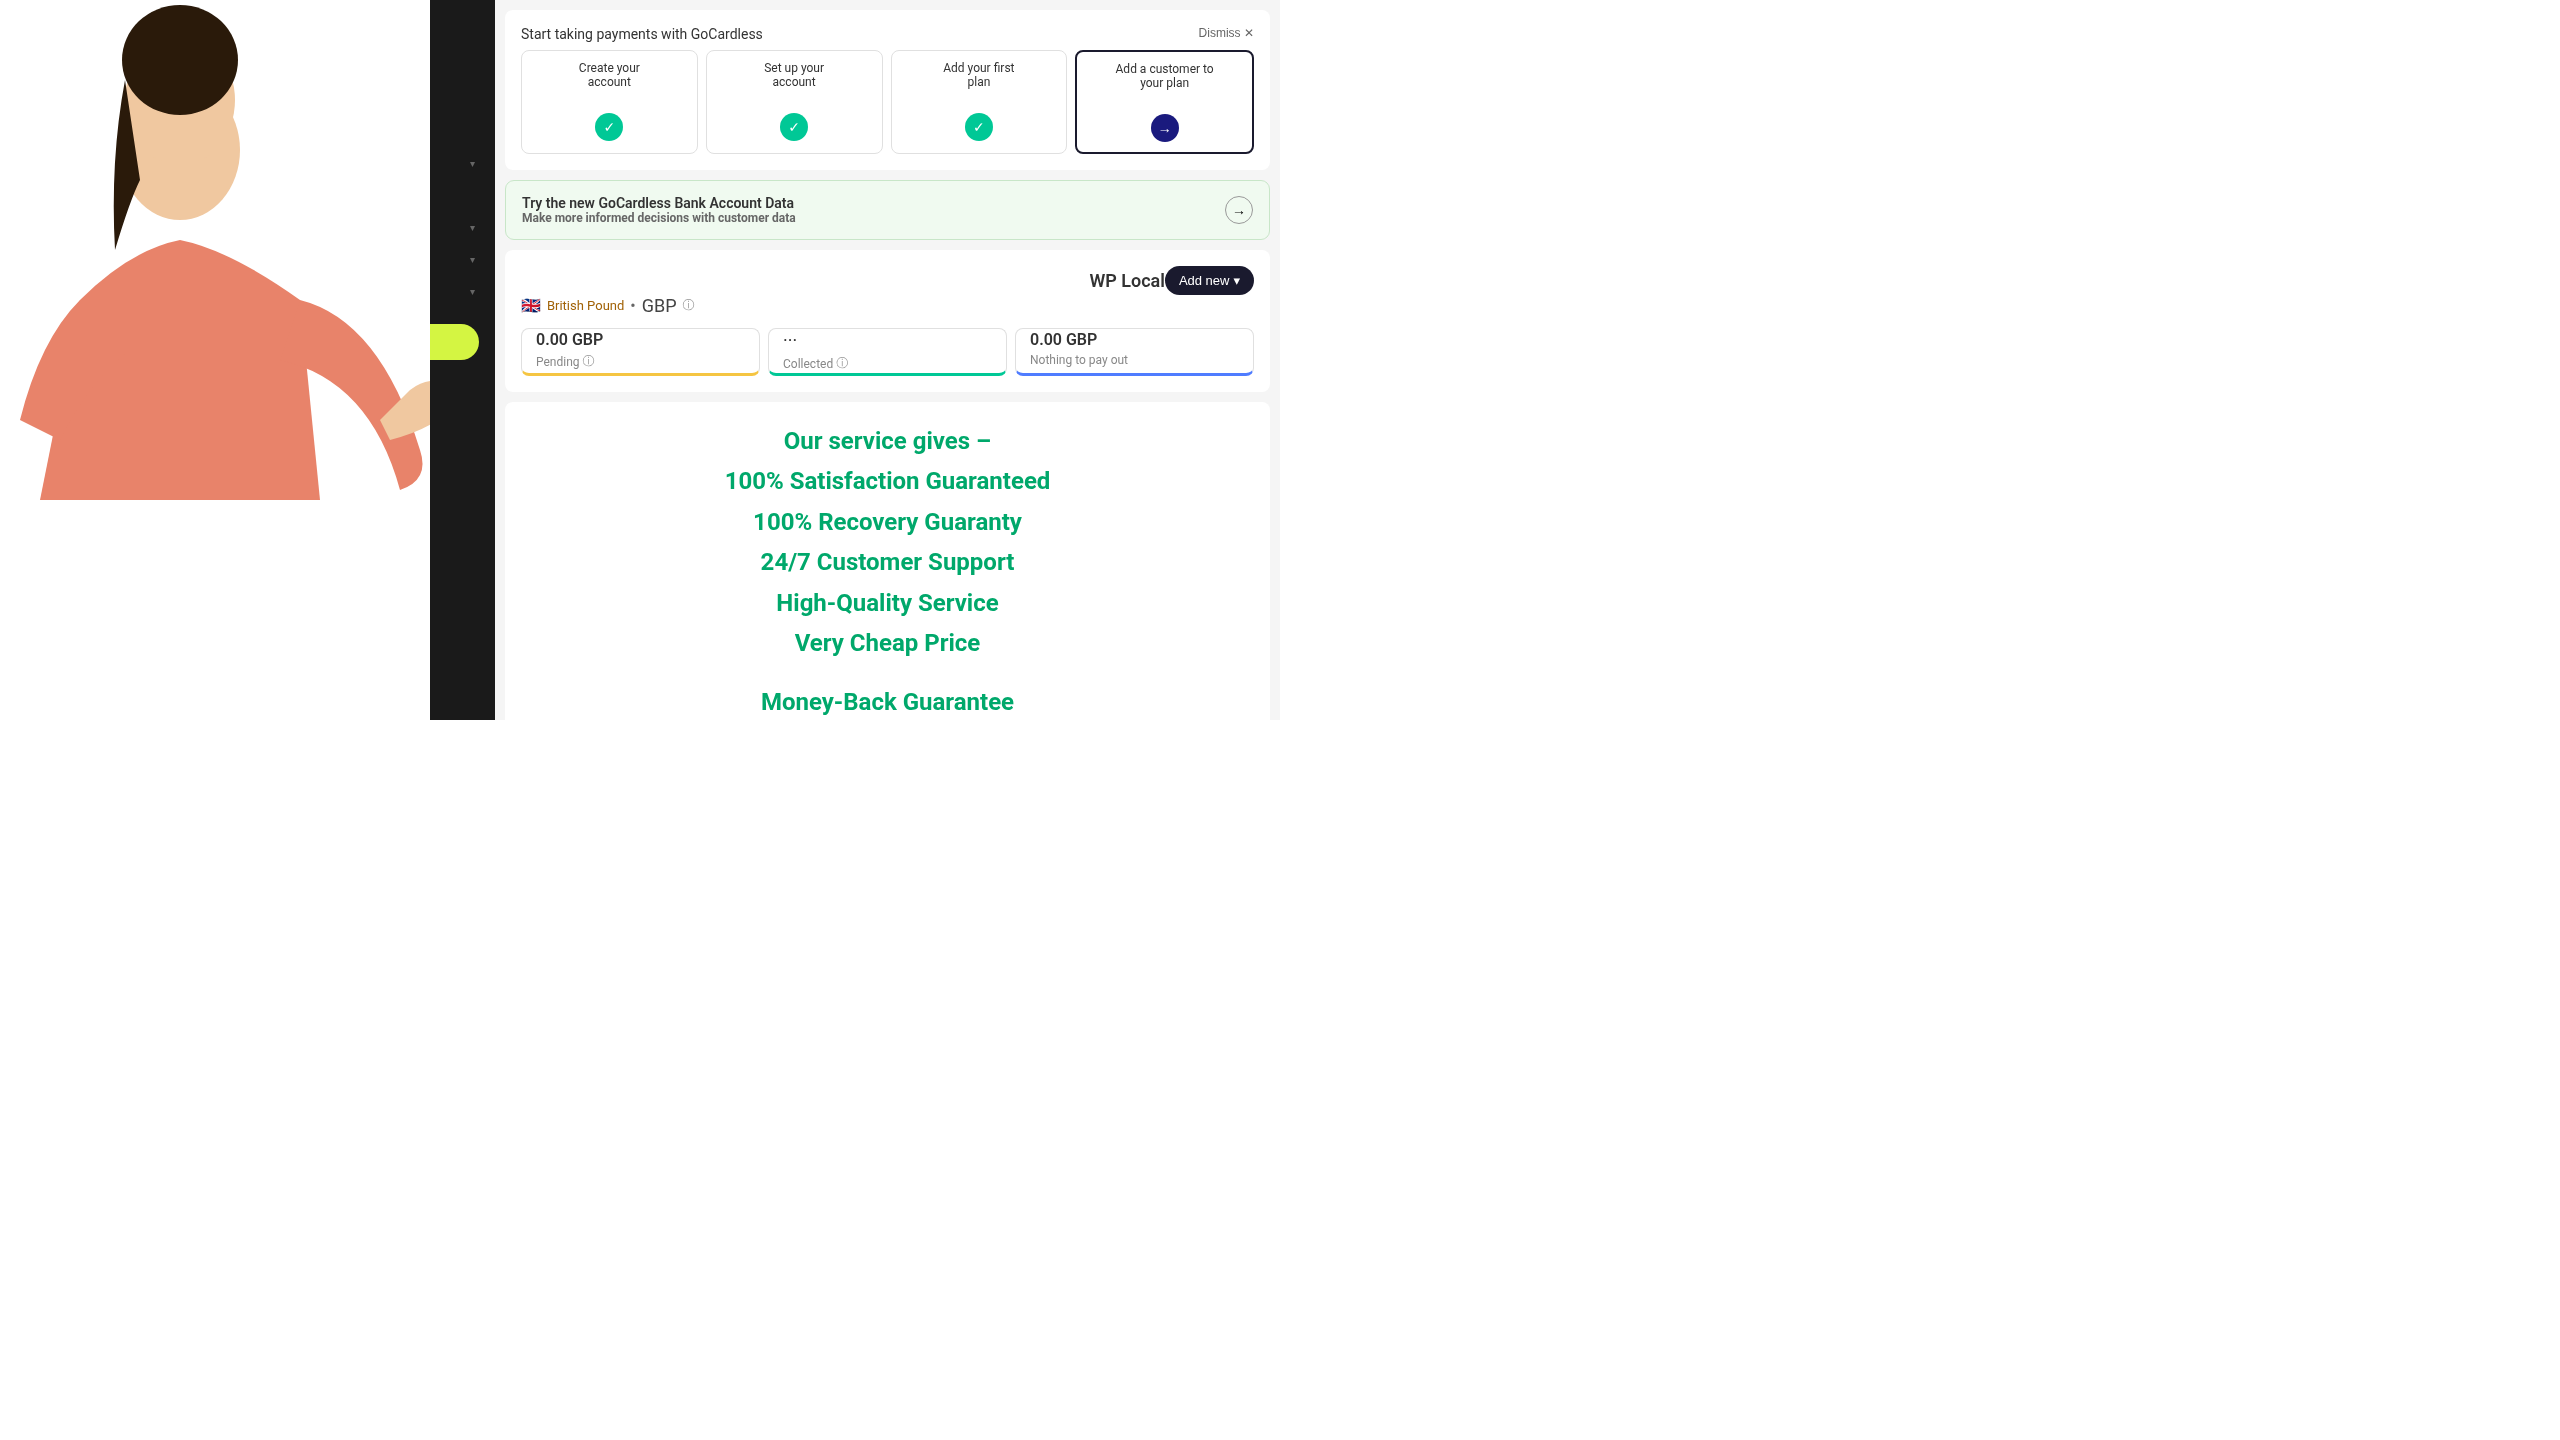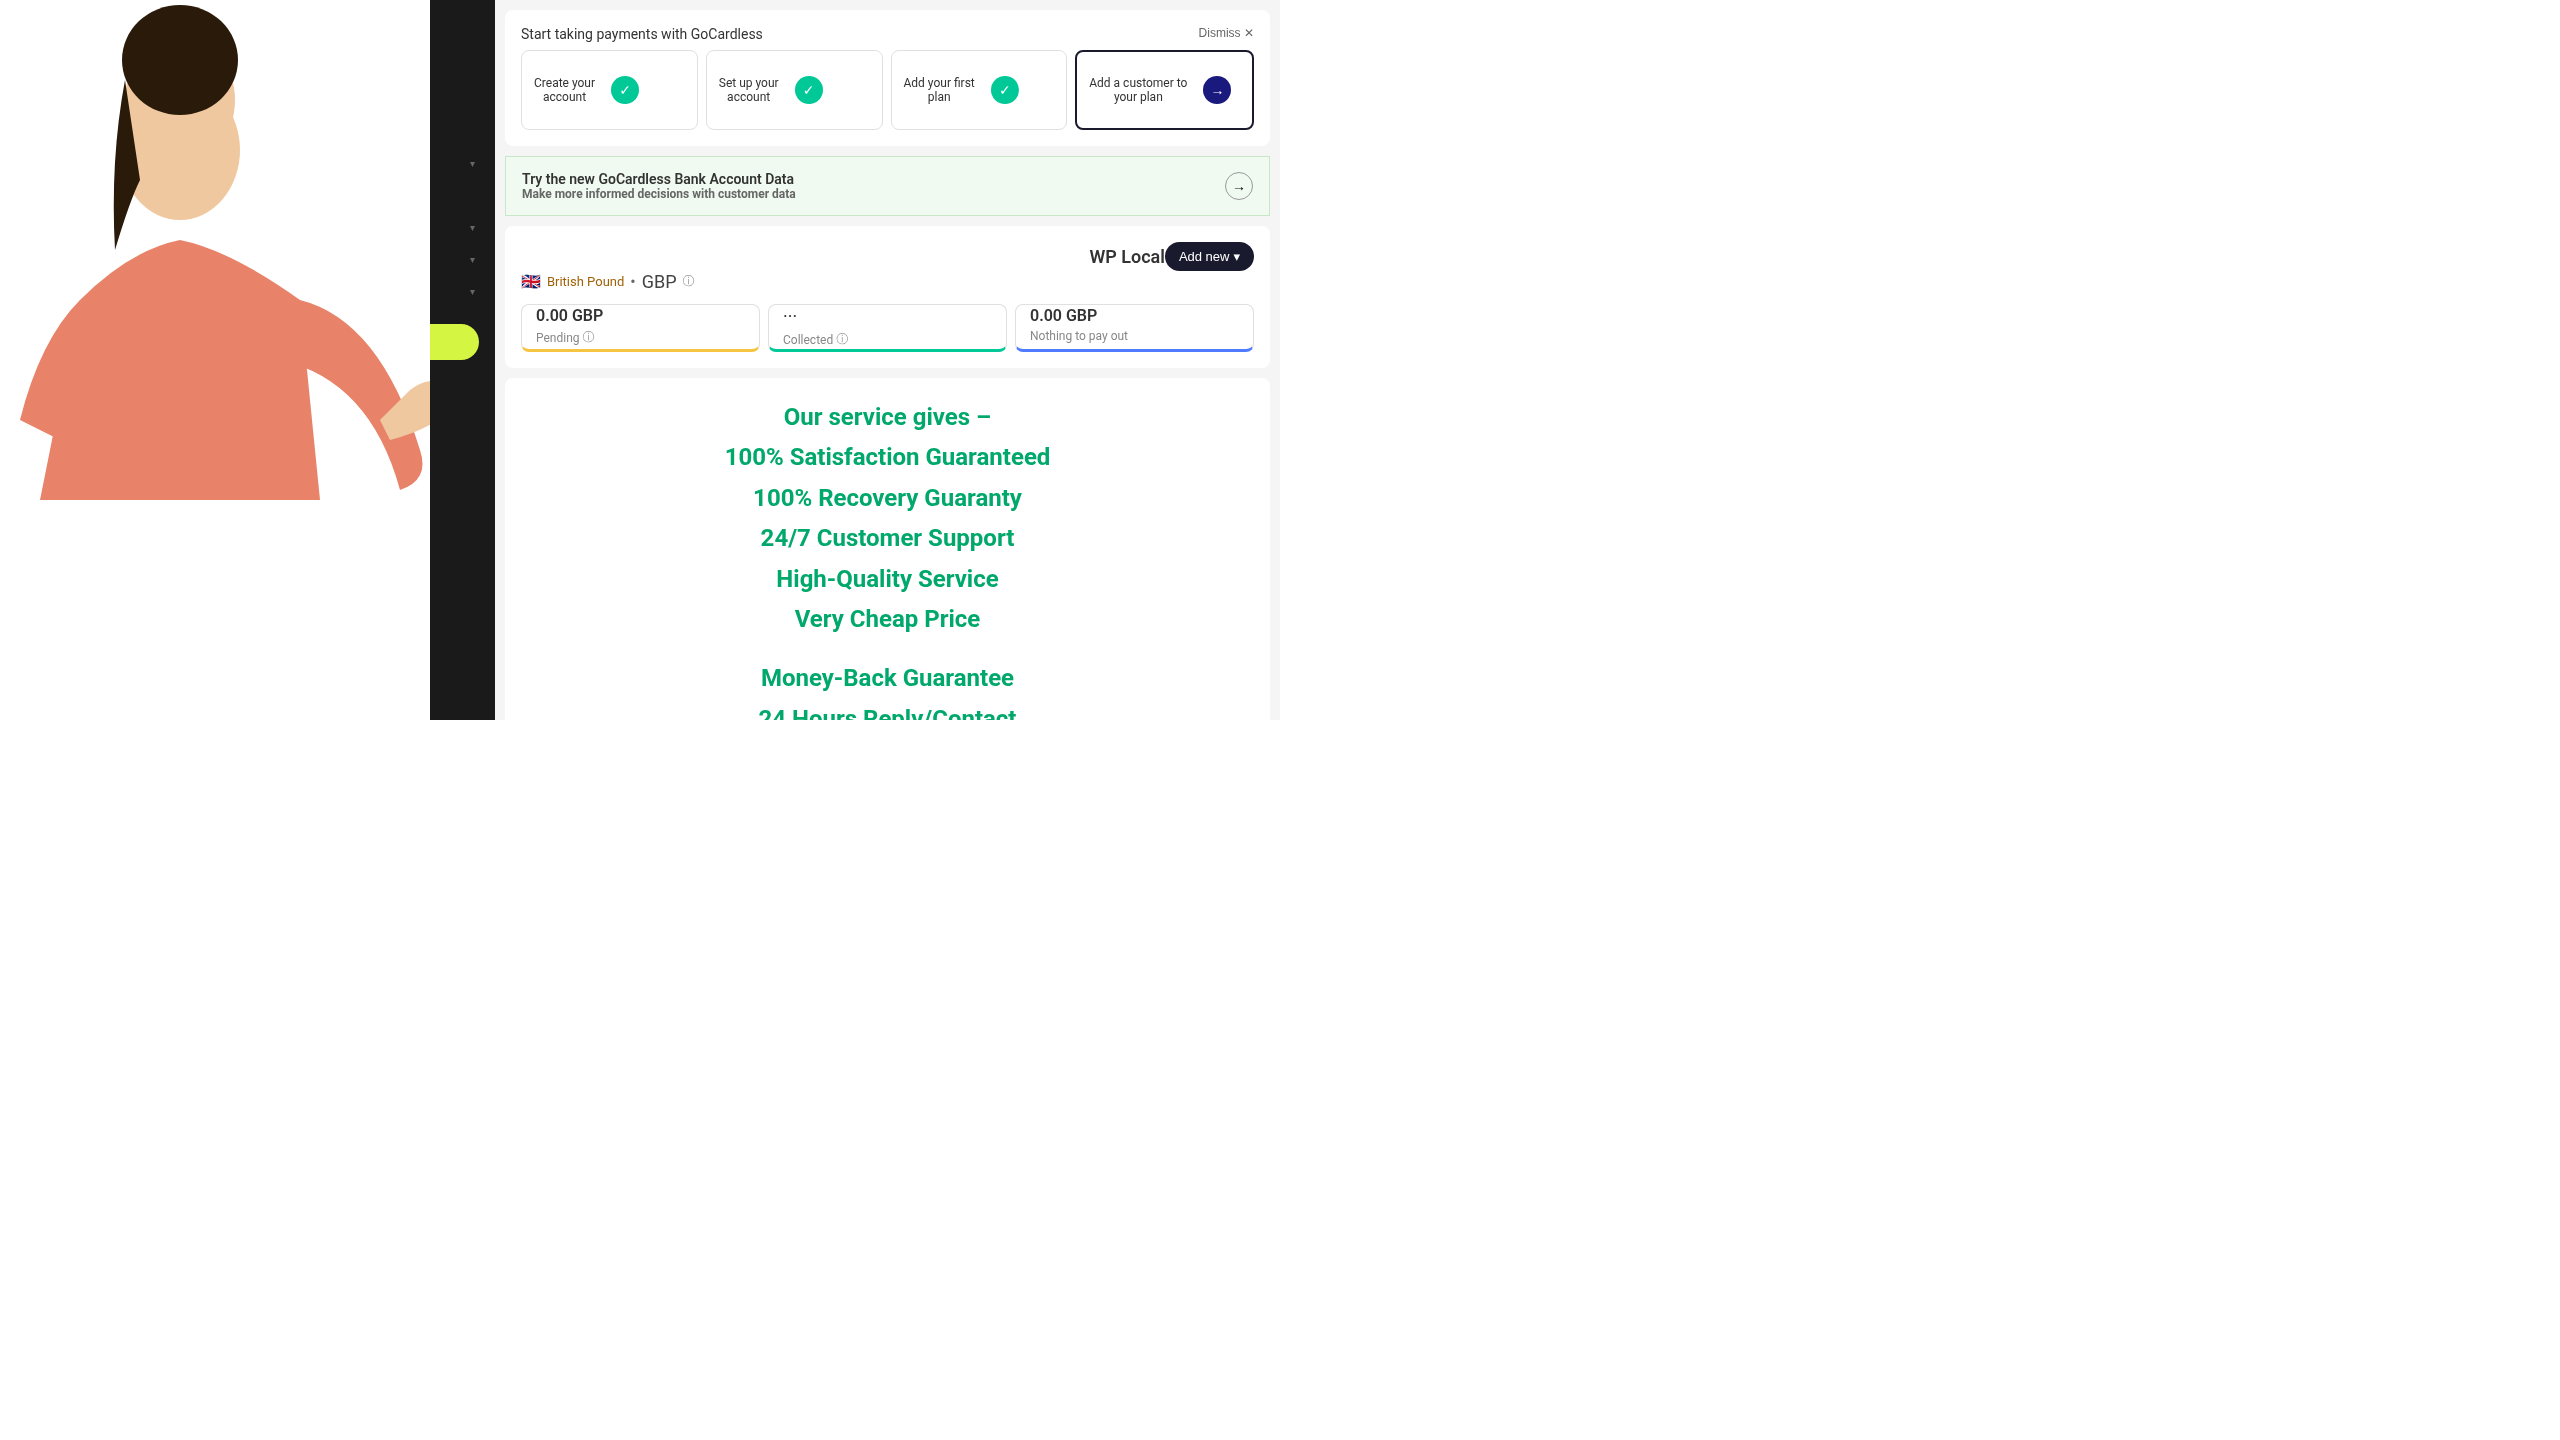--- a/index.html
+++ b/index.html
@@ -162,25 +162,25 @@
 
     .steps-row {
       display: flex;
       gap: 8px;
     }
 
     .step-card {
       flex: 1;
       border: 1px solid #e0e0e0;
       border-radius: 8px;
-      padding: 24px 12px;
-      display: flex;
-      flex-direction: row;
-      align-items: center;
-      gap: 16px;
+      padding: 10px 12px;
+      display: flex;
+      flex-direction: column;
+      align-items: center;
+      gap: 24px;
       background: #fff;
     }
 
     .step-card.active-step {
       border: 2px solid #1a1a2e;
     }
 
     .step-label {
       font-size: 12px;
       color: #333;
@@ -208,21 +208,21 @@
       align-items: center;
       justify-content: center;
       color: #fff;
       font-size: 14px;
     }
 
     
     .bank-promo {
       background: #f0faf0;
       margin: 0 10px 10px;
-      border-radius: 0;
+      border-radius: 9px;
       padding: 14px 16px;
       display: flex;
       align-items: center;
       gap: 12px;
       border: 1px solid #c8e6c8;
     }
 
     .bank-promo-text {
       flex: 1;
     }

